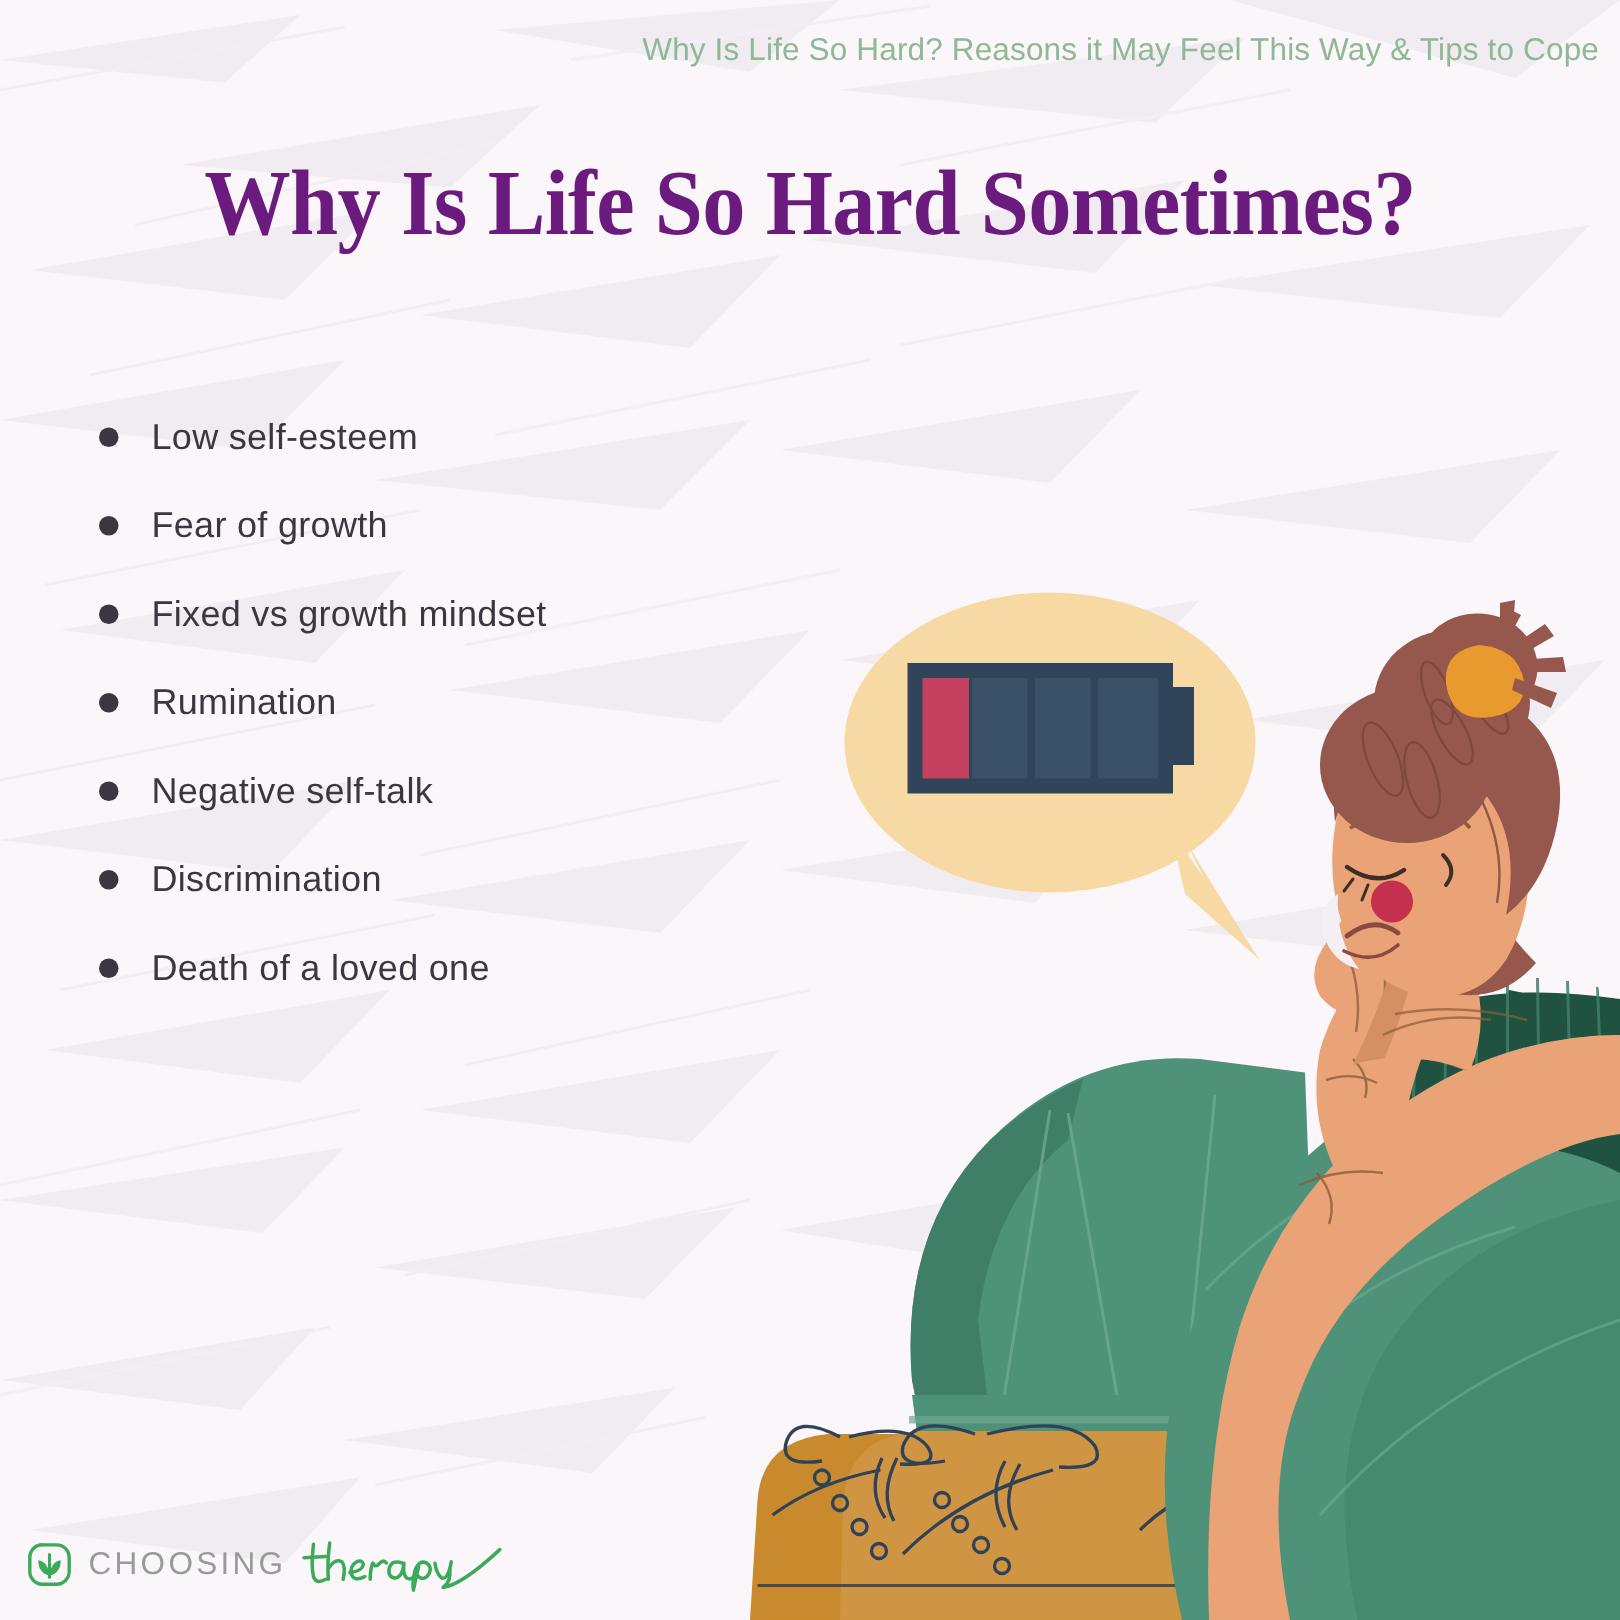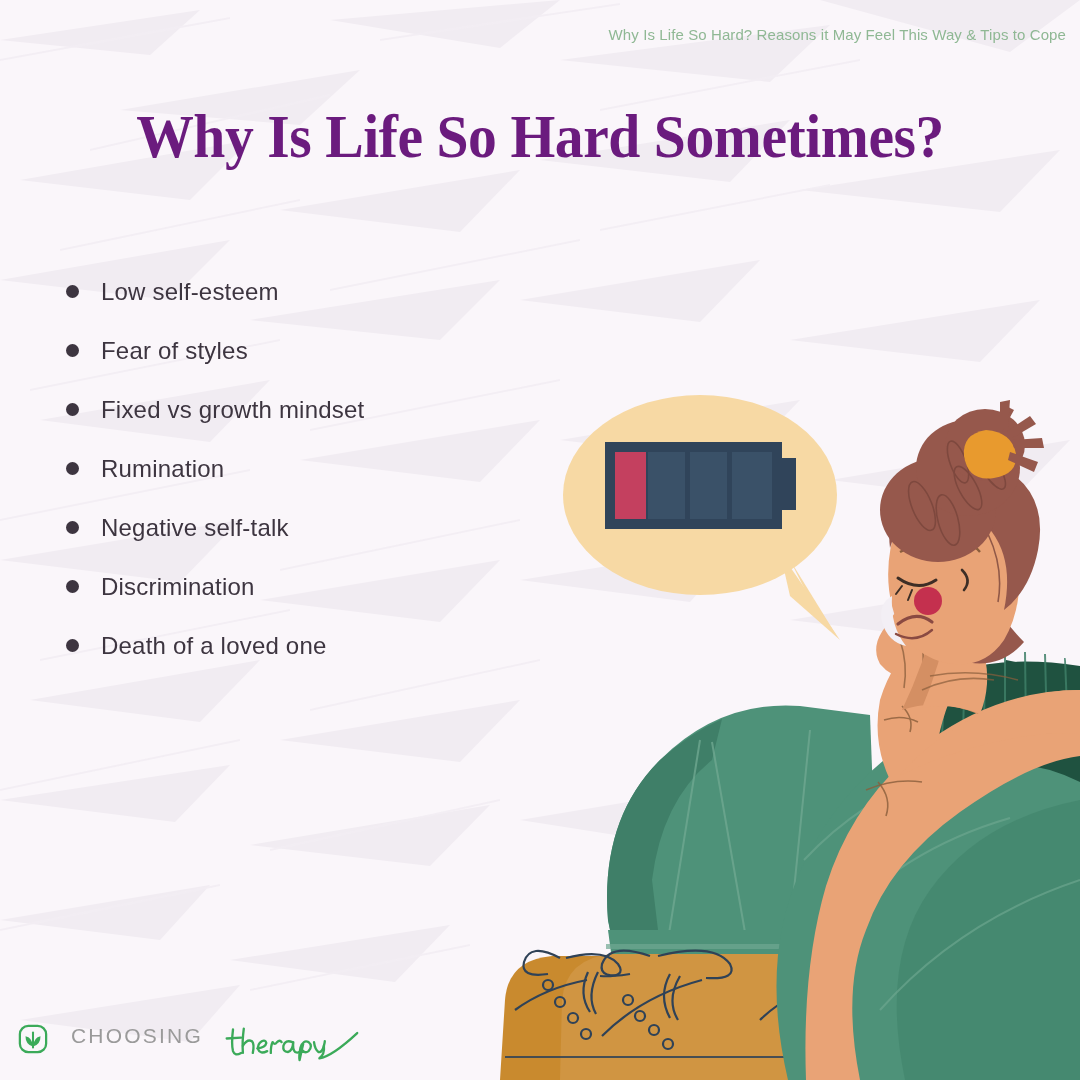--- a/index.html
+++ b/index.html
@@ -29,21 +29,21 @@
     top:0; left:0; right:0;
     height:40px;
     display:flex;
     align-items:center;
     justify-content:flex-end;
     padding-right:14px;
     z-index:30;
   }
   .header-title {
     color:#8FB894;
-    font-size:15px;
+    font-size:21px;
     font-weight:400;
     letter-spacing:0.1px;
     white-space:nowrap;
     font-family:"Liberation Sans", sans-serif;
     margin-top:28px;
   }
 
   
   .page-title {
     position:absolute;
@@ -98,22 +98,22 @@
     z-index:10;
     pointer-events:none;
   }
 
   
   .logo {
     position:absolute;
     left:18px;
     bottom:18px;
     display:flex;
-    align-items:flex-start;
-    gap:23px;
+    align-items:center;
+    gap:11px;
     z-index:40;
   }
   .logo-mark { width:30px; height:30px; flex:0 0 auto; }
   .logo-word {
     color:#9A9A9A;
     font-size:21px;
     letter-spacing:2.2px;
     font-weight:400;
     font-family:"Liberation Sans", sans-serif;
   }
@@ -470,21 +470,21 @@
     </g>
   </svg>
 
   <ul class="reason-list">
     <li class="reason-item">
       <span class="reason-bullet"></span>
       <span class="reason-label">Low self-esteem</span>
     </li>
     <li class="reason-item">
       <span class="reason-bullet"></span>
-      <span class="reason-label">Fear of styles</span>
+      <span class="reason-label">Fear of growth</span>
     </li>
     <li class="reason-item">
       <span class="reason-bullet"></span>
       <span class="reason-label">Fixed vs growth mindset</span>
     </li>
     <li class="reason-item">
       <span class="reason-bullet"></span>
       <span class="reason-label">Rumination</span>
     </li>
     <li class="reason-item">

